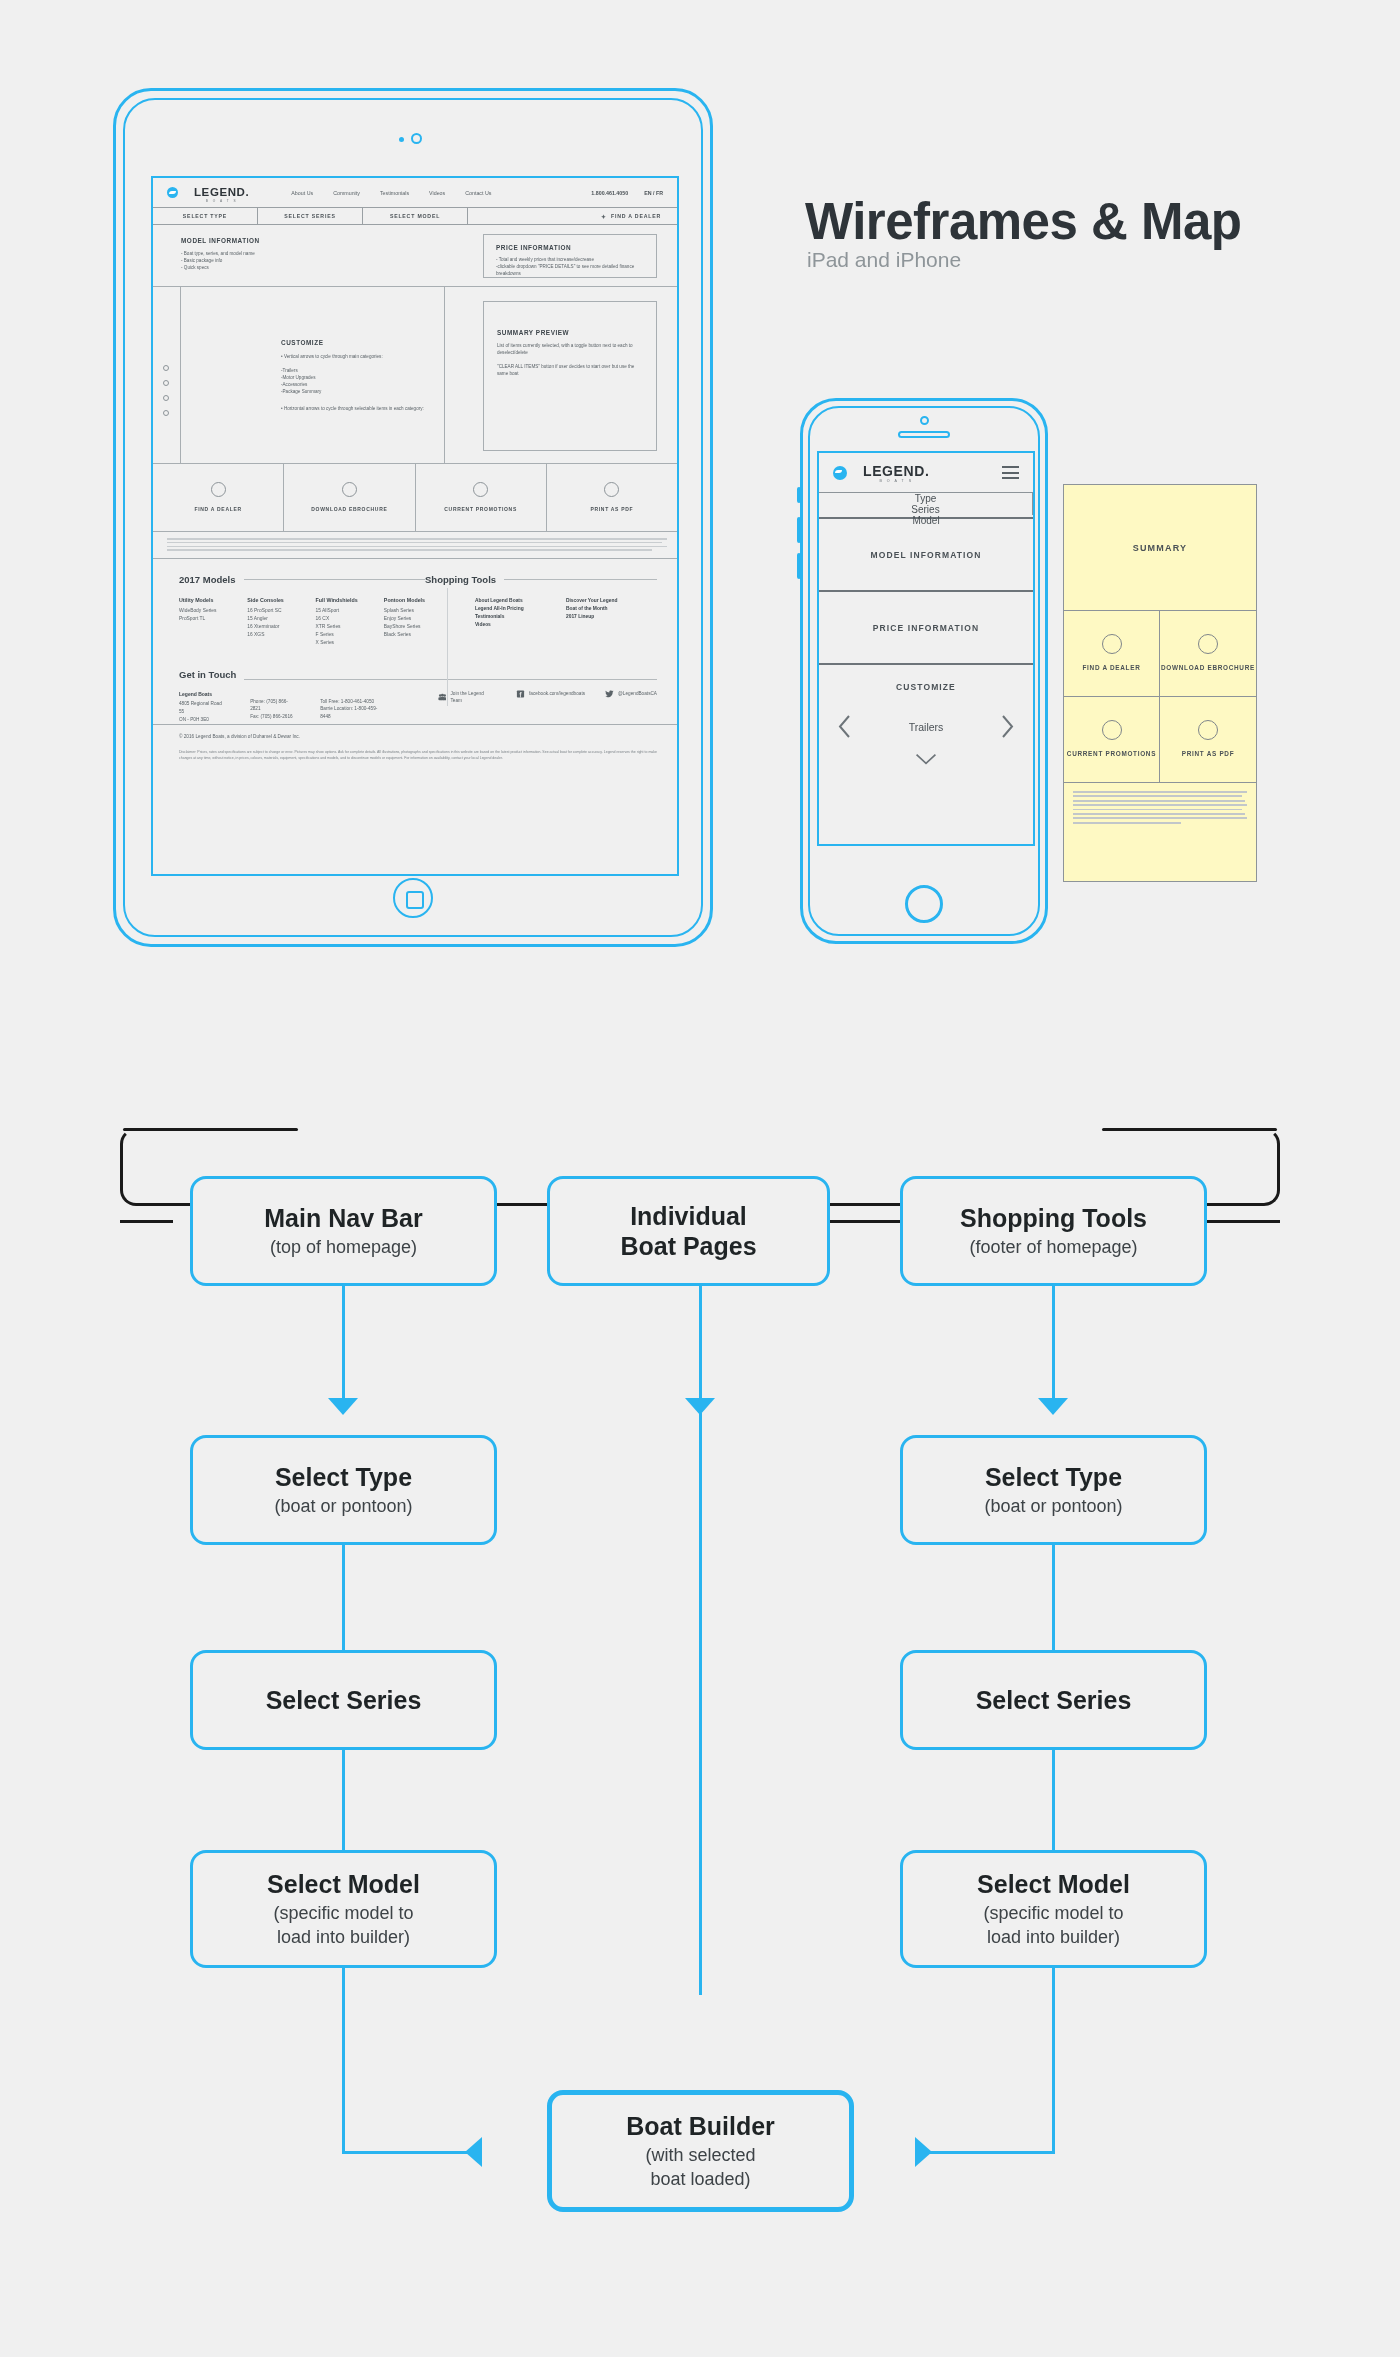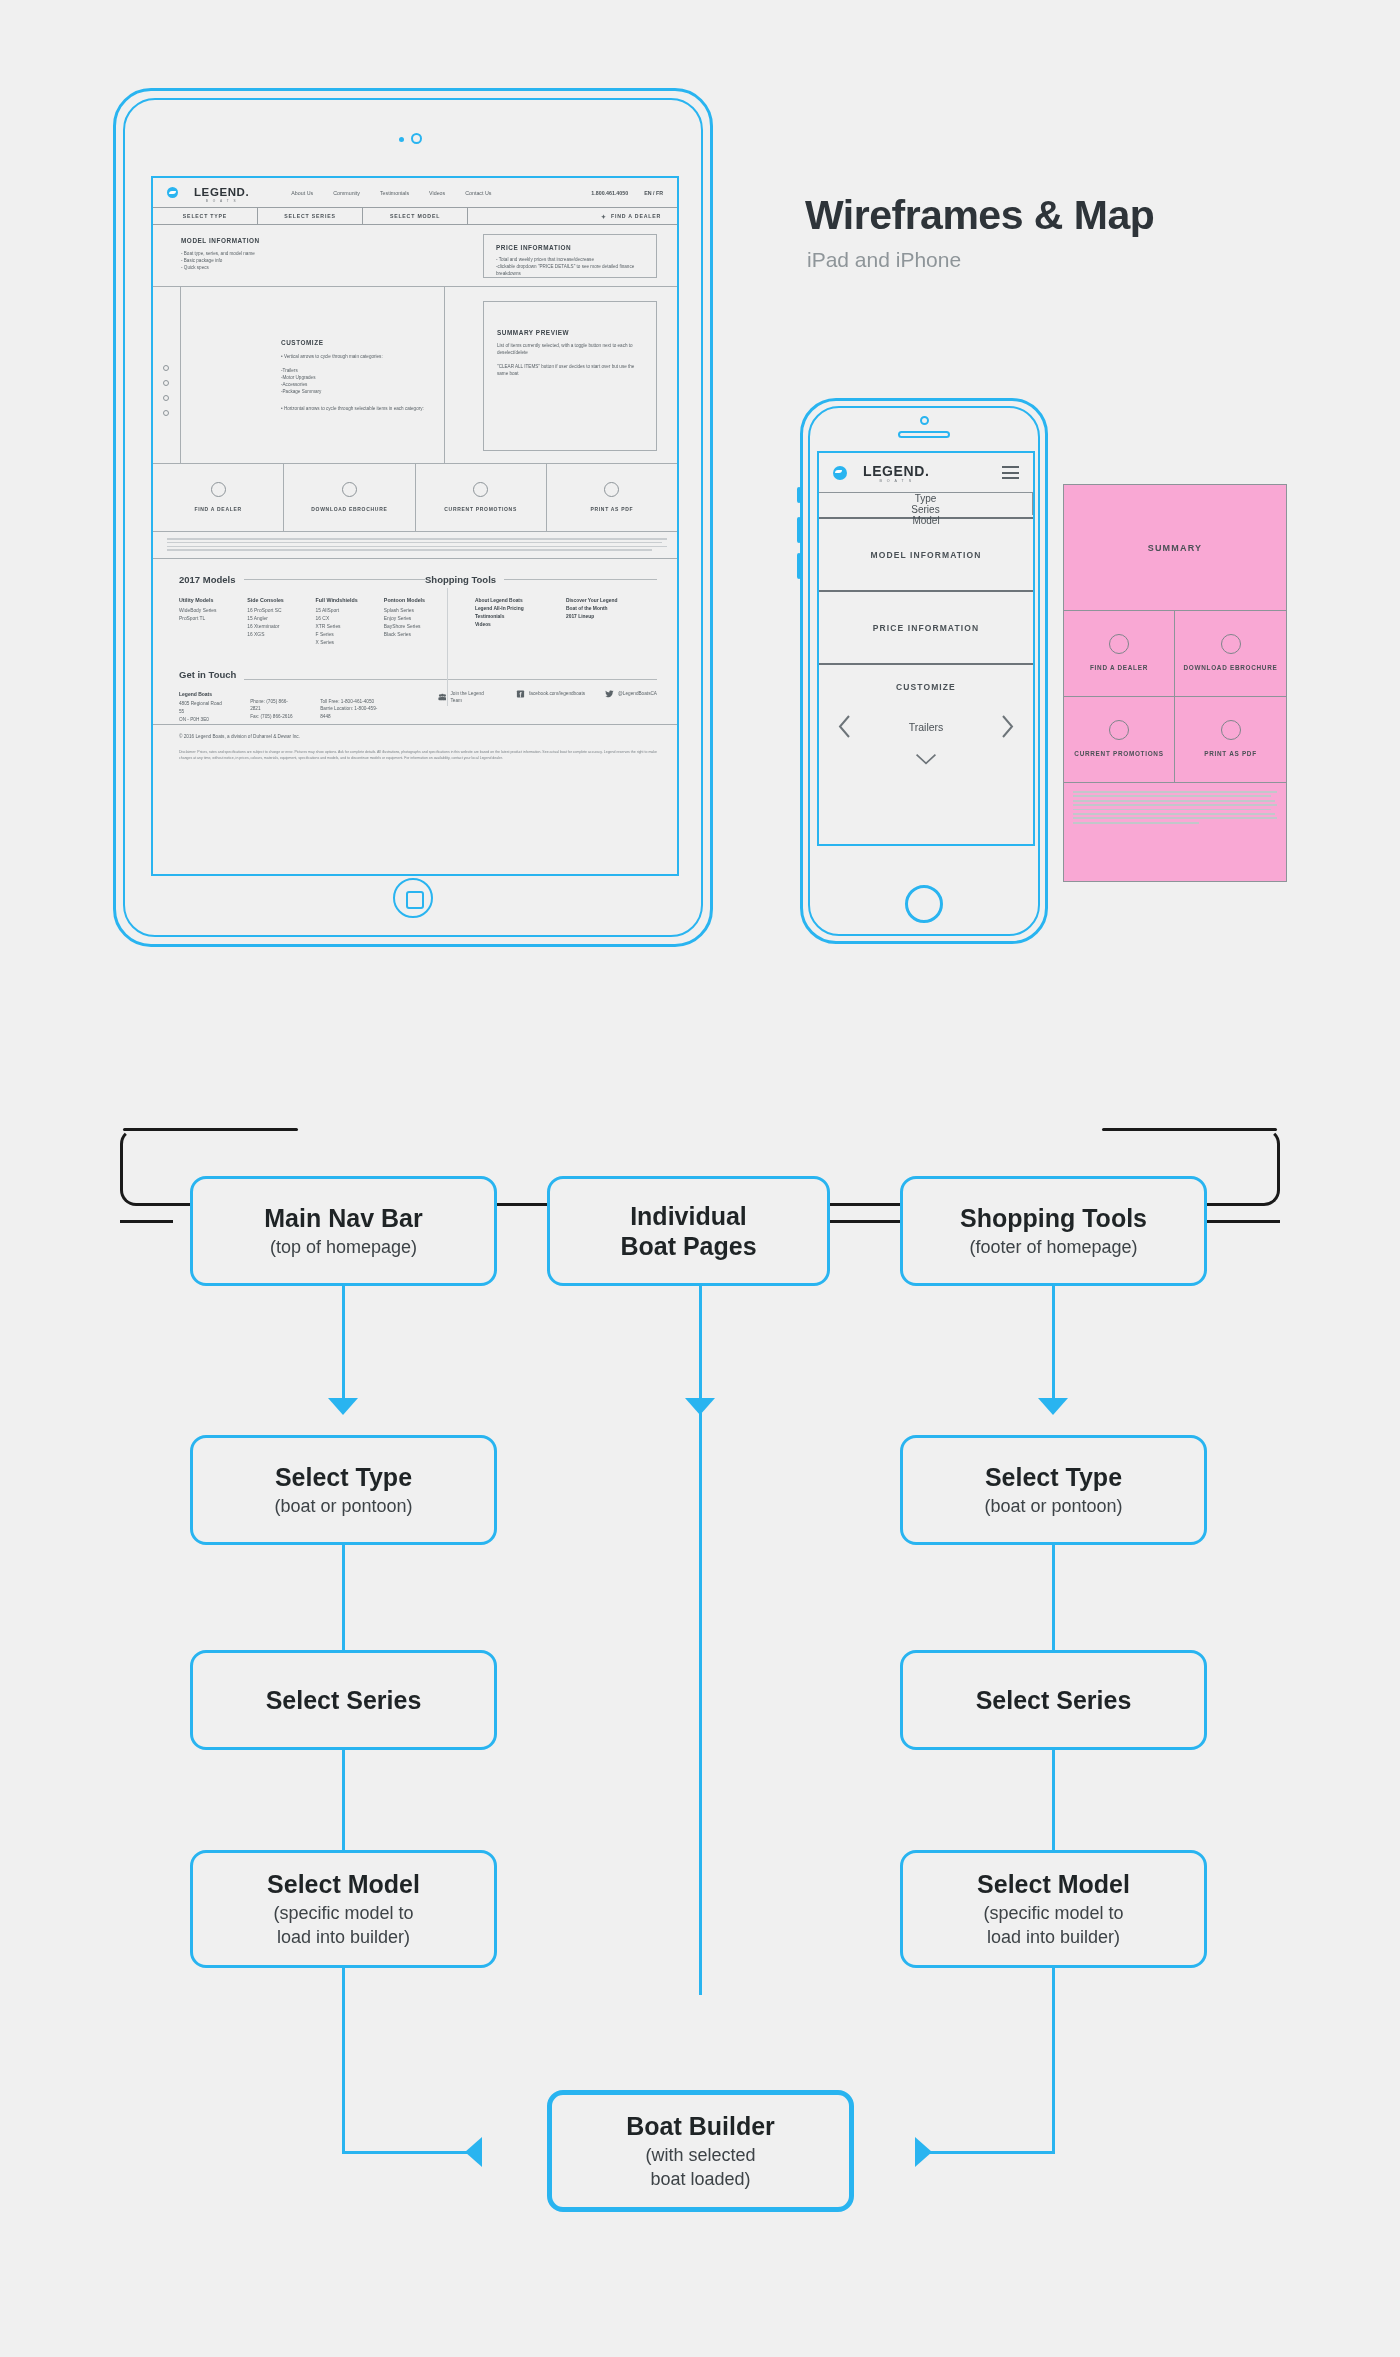--- a/index.html
+++ b/index.html
@@ -8,21 +8,21 @@
     background: #f0f0f0;
     font-family: "Liberation Sans", sans-serif;
     color: #333a40;
     overflow: hidden;
   }
   .page { position: relative; width: 1400px; height: 2357px; }
 
   
   .doc-title {
     position: absolute; left: 805px; top: 192px;
-    font-size: 41px; font-weight: bold; letter-spacing: -0.5px;
+    font-size: 51px; font-weight: bold; letter-spacing: -0.5px;
     color: #2e3439;
   }
   .doc-subtitle {
     position: absolute; left: 807px; top: 248px;
     font-size: 21px; color: #8e9599; font-weight: normal;
   }
 
   
   .ipad {
     position: absolute; left: 113px; top: 88px;
@@ -277,22 +277,22 @@
     display: flex; align-items: center; justify-content: space-between;
     width: 100%; padding: 0 18px; margin-top: 22px;
   }
   .chev { color: #6d7479; }
   .ip-cat { font-size: 10.5px; color: #4a5156; }
   .ip-down { margin-top: 14px; color: #6d7479; }
 
   
   .sum-panel {
     position: absolute; left: 1063px; top: 484px;
-    width: 224px; height: 398px;
-    border: 1px solid #8d9499; background: #f9a8d4;
+    width: 194px; height: 398px;
+    border: 1px solid #8d9499; background: #fef9c3;
   }
   .sum-top {
     height: 126px; display: flex; align-items: center; justify-content: center;
     border-bottom: 1px solid #8d9499;
     font-size: 9px; font-weight: bold; letter-spacing: 1.2px; color: #4a5156;
   }
   .sum-grid { display: flex; flex-wrap: wrap; }
   .sum-cell {
     width: 50%; height: 86px;
     display: flex; flex-direction: column; align-items: center; justify-content: center;

